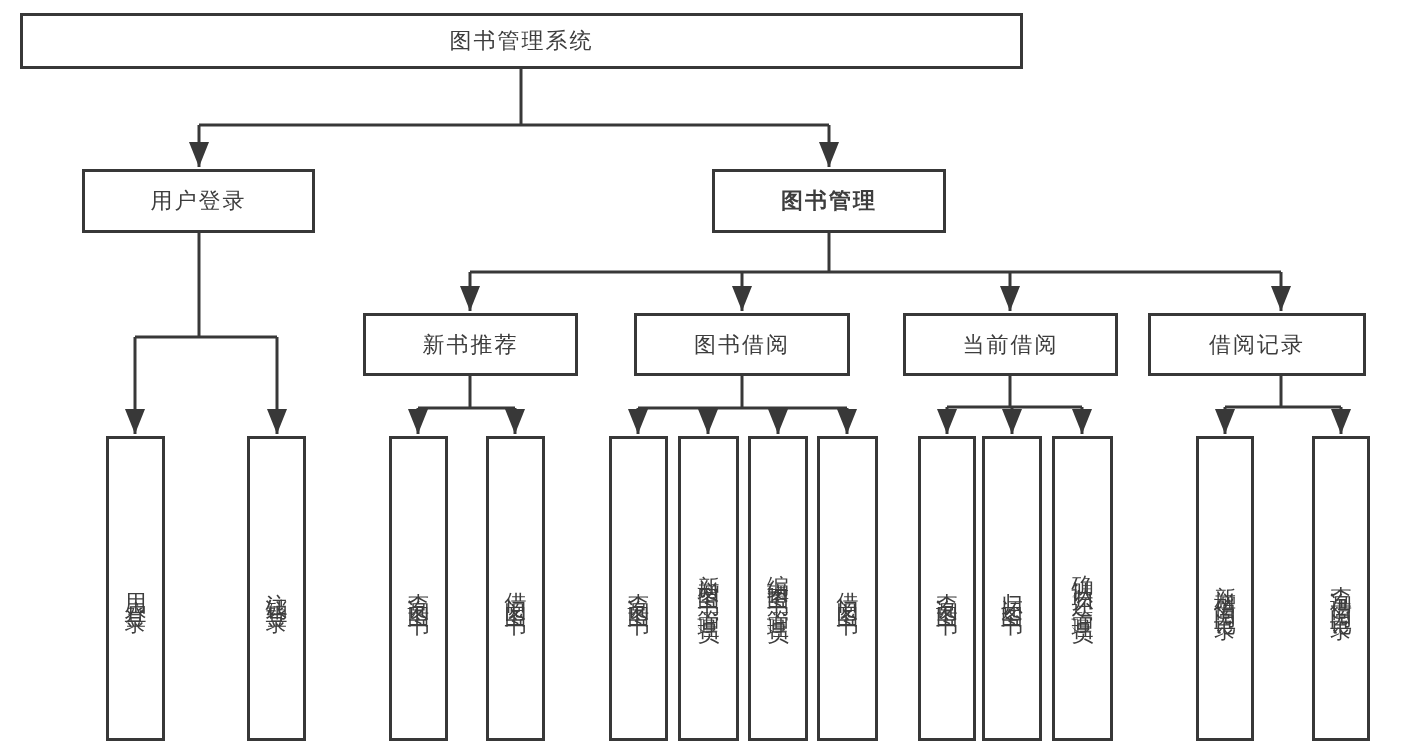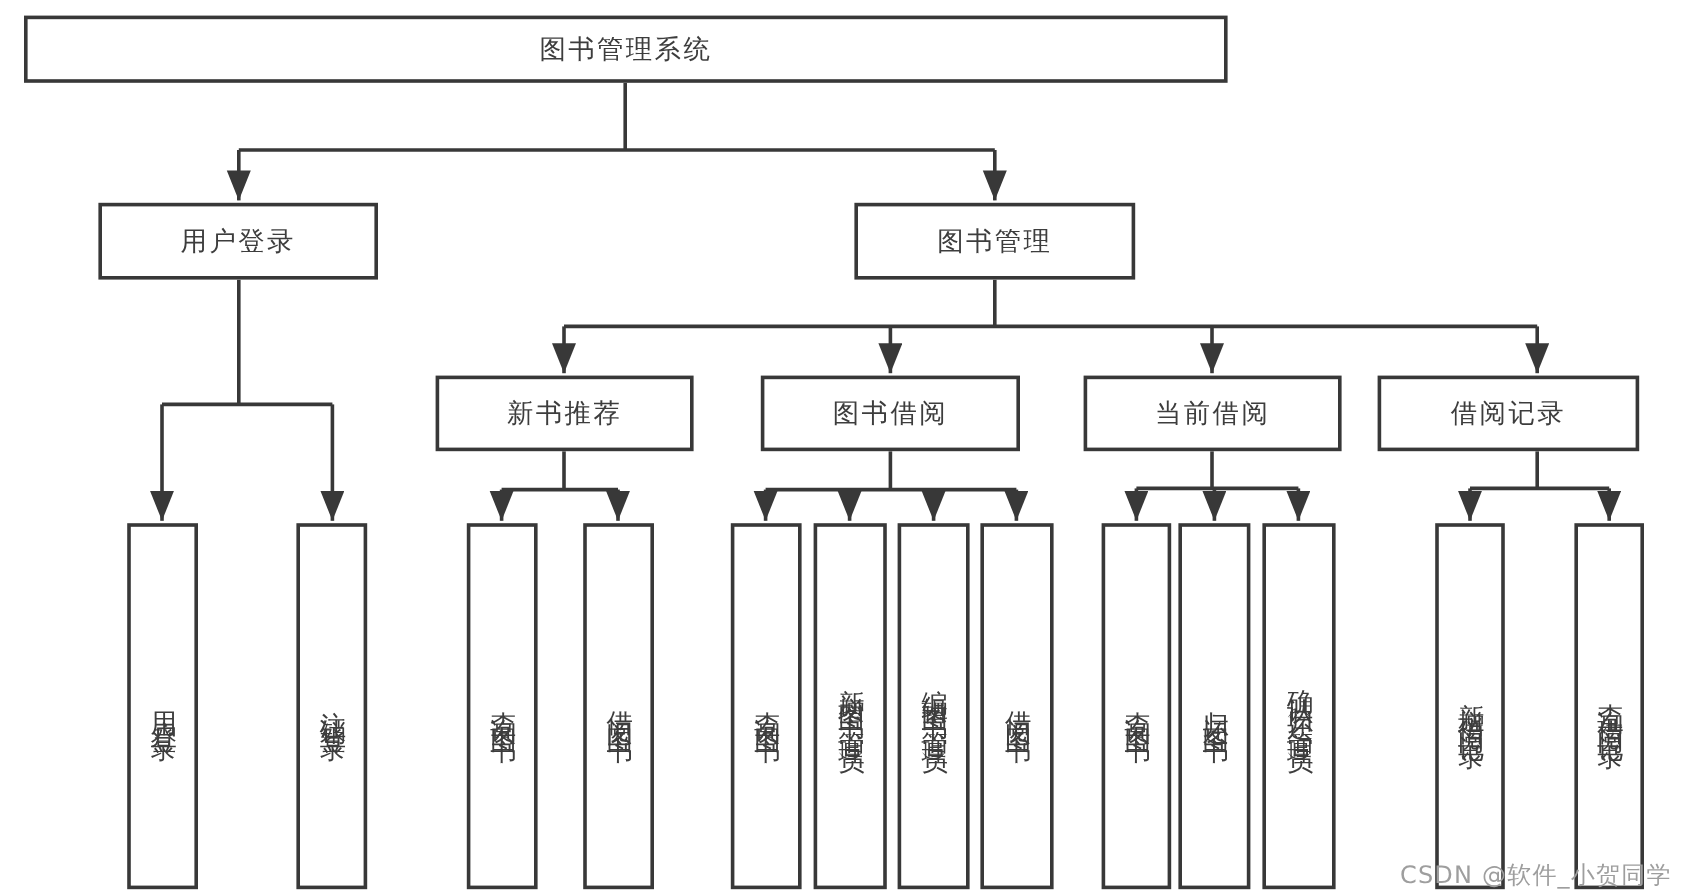--- a/index.html
+++ b/index.html
@@ -98,21 +98,21 @@
 
     <path d="M1281,376 V407"></path>
     <path d="M1225,407 H1341"></path>
     <line x1="1225" y1="407" x2="1225" y2="434" marker-end="url(#arw)"></line>
     <line x1="1341" y1="407" x2="1341" y2="434" marker-end="url(#arw)"></line>
   </svg>
 
   <div class="node node-h" style="left:20px;top:13px;width:1003px;height:56px;">图书管理系统</div>
 
   <div class="node node-h" style="left:82px;top:169px;width:233px;height:64px;">用户登录</div>
-  <div class="node node-h" style="left:712px;top:169px;width:234px;height:64px;">图书管理</div>
+  <div class="node node-h" style="left:712px;top:169px;width:234px;height:64px;font-weight:bold;">图书管理</div>
 
   <div class="node node-h" style="left:634px;top:313px;width:216px;height:63px;">图书借阅</div>
   <div class="node node-h" style="left:363px;top:313px;width:215px;height:63px;">新书推荐</div>
   <div class="node node-h" style="left:903px;top:313px;width:215px;height:63px;text-align:right;">当前借阅</div>
   <div class="node node-h" style="left:1148px;top:313px;width:218px;height:63px;">借阅记录</div>
 
   <div class="node node-v" style="left:106px;top:436px;width:59px;height:305px;">用户登录</div>
   <div class="node node-v" style="left:247px;top:436px;width:59px;height:305px;">注销登录</div>
 
   <div class="node node-v" style="left:389px;top:436px;width:59px;height:305px;">查询图书</div>
@@ -123,14 +123,13 @@
   <div class="node node-v" style="left:748px;top:436px;width:60px;height:305px;">编辑图书（管理员）</div>
   <div class="node node-v" style="left:817px;top:436px;width:61px;height:305px;">借阅图书</div>
 
   <div class="node node-v" style="left:918px;top:436px;width:58px;height:305px;">查询图书</div>
   <div class="node node-v" style="left:982px;top:436px;width:60px;height:305px;">归还图书</div>
   <div class="node node-v" style="left:1052px;top:436px;width:61px;height:305px;">确认归还（管理员）</div>
 
   <div class="node node-v" style="left:1196px;top:436px;width:58px;height:305px;">新增借阅记录</div>
   <div class="node node-v" style="left:1312px;top:436px;width:58px;height:305px;">查询借阅记录</div>
 
-  <div class="watermark">CSDN @软件_小贺同学</div>
 </div>
 
 </body></html>

